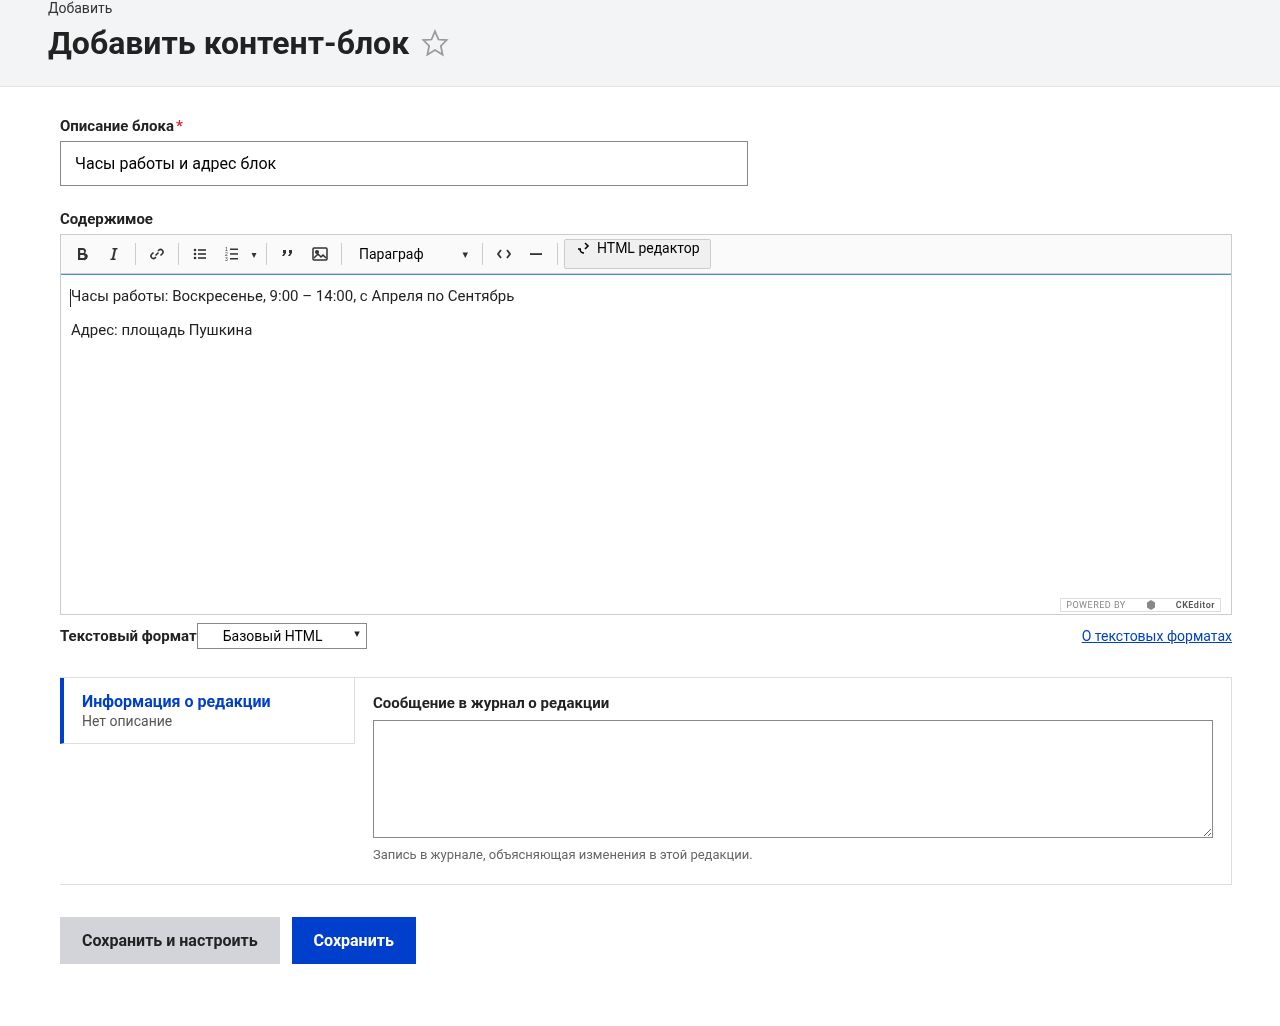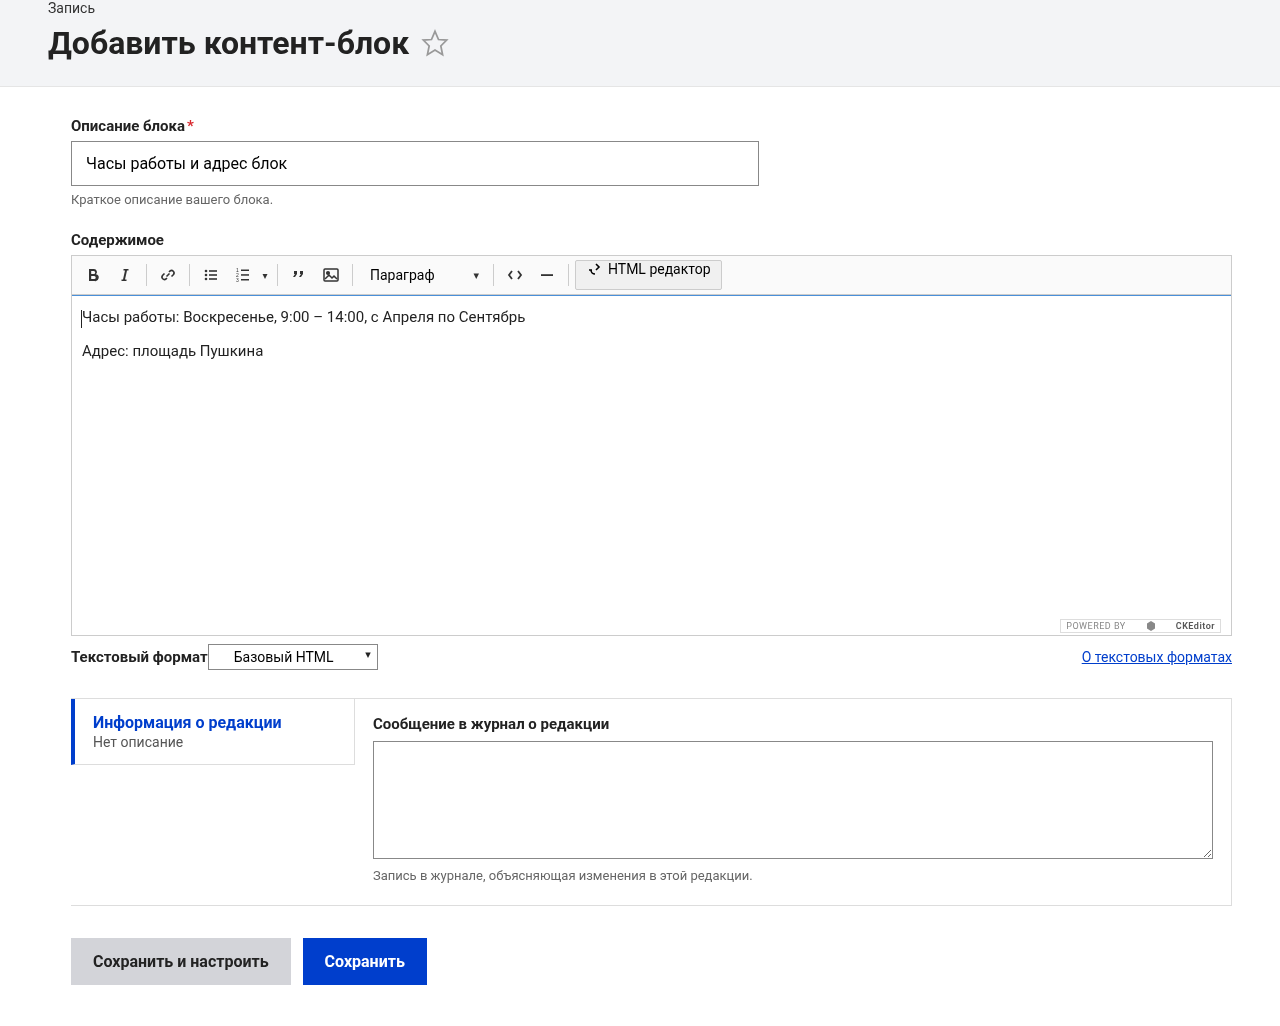--- a/index.html
+++ b/index.html
@@ -34,22 +34,21 @@
       font-weight: 700;
       color: #222;
     }
     .star-icon {
       color: #999;
       font-size: 24px;
       width: 28px;
       height: 28px;
     }
     .content {
-      padding: 30px 48px 20px 48px;
-      margin-left: 23px;
+      padding: 30px 48px 20px 60px;
     }
     .field {
       margin-bottom: 24px;
     }
     .label {
       font-weight: 700;
       font-size: 15px;
       display: inline-block;
       margin-bottom: 6px;
     }
@@ -288,37 +287,36 @@
       color: #333;
       width: 12px;
       text-align: center;
       cursor: pointer;
     }
   </style>
 </head>
 <body>
 
 <div class="header">
-  <div class="breadcrumb">Запись</div>
+  <div class="breadcrumb">Добавить</div>
   <div class="page-title-row">
     <h1 class="page-title">Добавить контент-блок</h1>
     <svg class="star-icon" viewBox="0 0 24 24" fill="none" stroke="currentColor" stroke-width="1.5">
       <polygon points="12,2 15,9 22,9.5 17,14.5 18.5,22 12,18 5.5,22 7,14.5 2,9.5 9,9"></polygon>
     </svg>
   </div>
 </div>
 
 <div class="content">
 
   <div class="field">
     <label class="label">
       <span>Описание блока</span><span class="required">*</span>
     </label>
     <input type="text" class="text-input" value="Часы работы и адрес блок" style="">
-    <div class="helper-text">Краткое описание вашего блока.</div>
   </div>
 
   <div class="field">
     <div class="label">Содержимое</div>
     <div class="editor-wrapper">
       <div class="toolbar">
         <button class="tb-btn" title="Bold">
           <svg width="16" height="16" viewBox="0 0 16 16">
               <path fill="currentColor" d="M4 2h5a3 3 0 0 1 2 5.2A3.2 3.2 0 0 1 9.5 14H4V2zm2.2 2v3h2.5a1.5 1.5 0 1 0 0-3H6.2zm0 5v3h3a1.5 1.5 0 1 0 0-3h-3z"></path>
             </svg>

